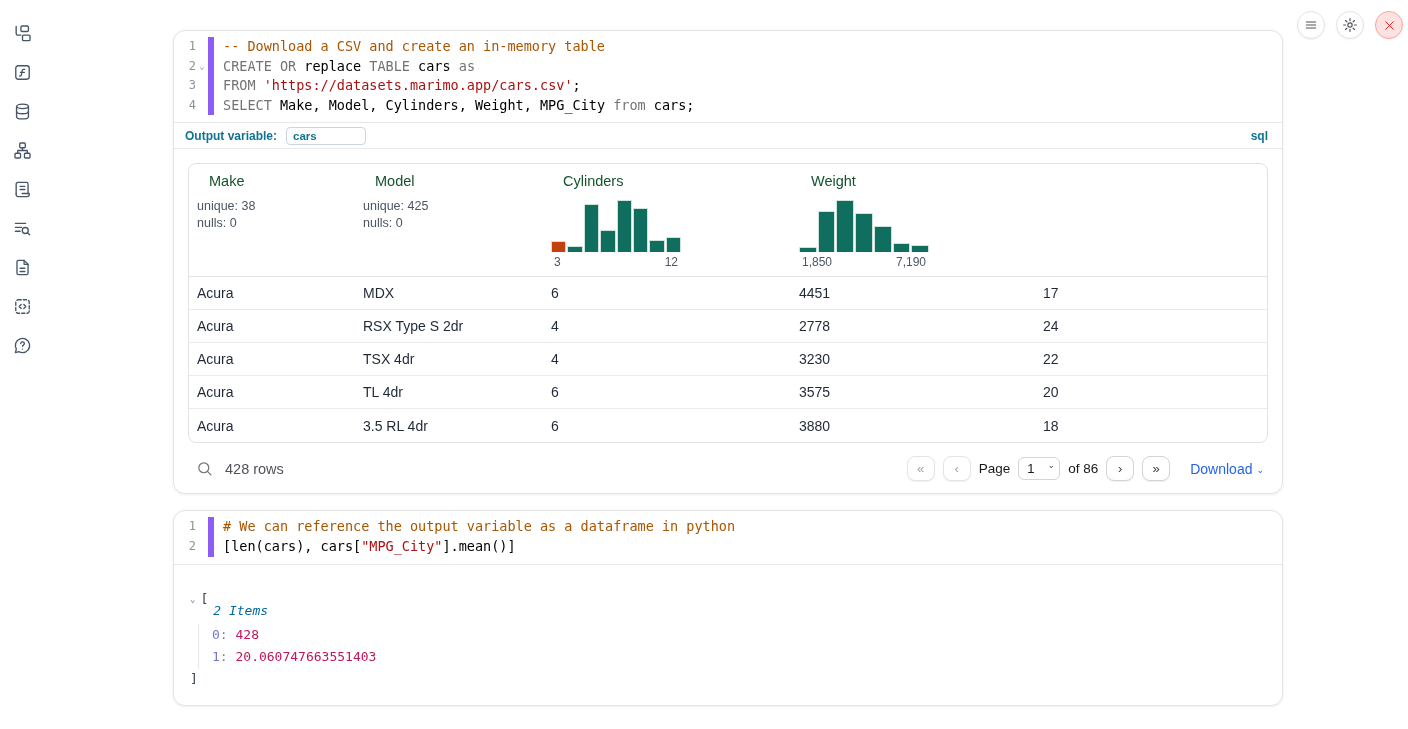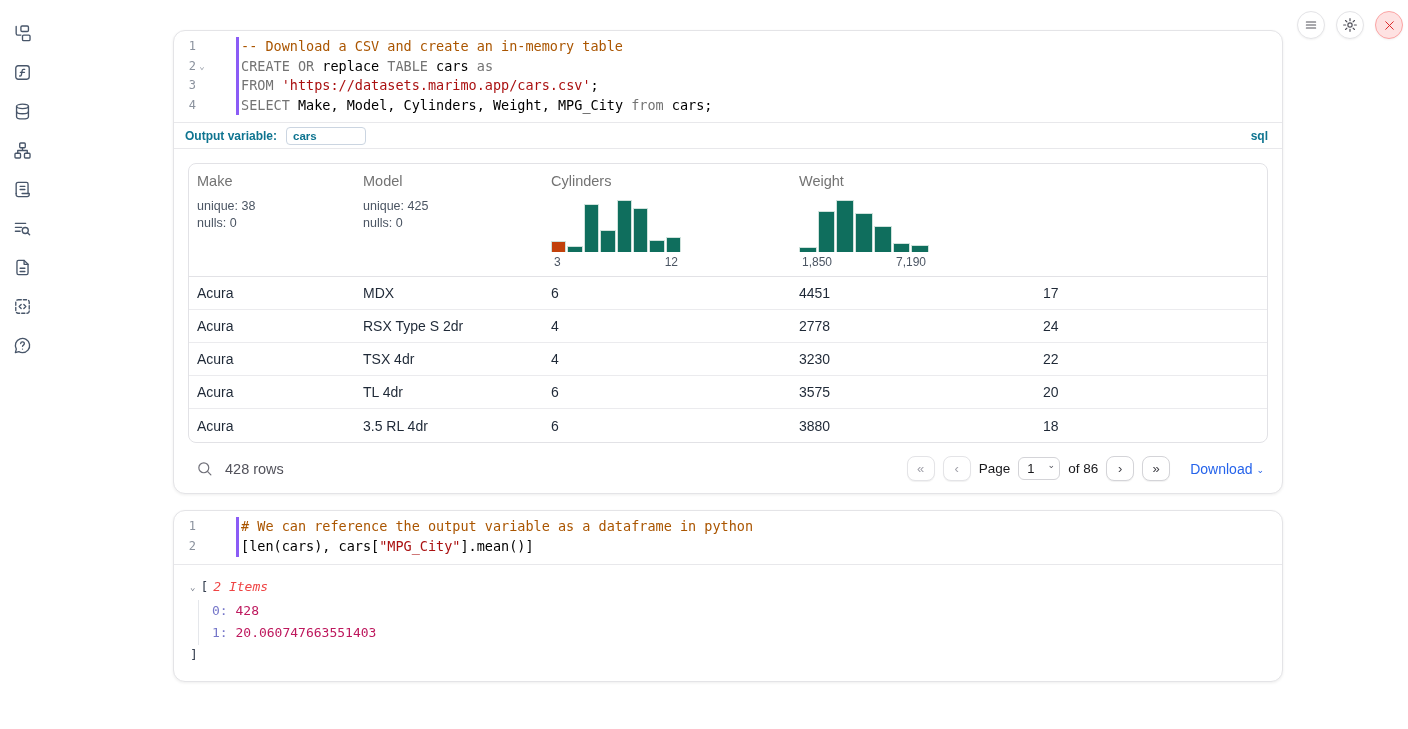--- a/index.html
+++ b/index.html
@@ -26,42 +26,42 @@
   .main { margin-left: 173px; width: 1110px; padding-top: 30px; }
   .cell { background: #fff; border: 1px solid #e4e4e7; border-radius: 12px;
     box-shadow: 0 1px 3px rgba(0,0,0,.07); margin-bottom: 16px; overflow: hidden; }
 
   
   .code-area { padding: 6px 0 7px; }
   .code-line { display: flex; font-family: "DejaVu Sans Mono", monospace;
     font-size: 13.5px; line-height: 19.6px; white-space: pre; }
   .gutter-num { width: 22px; text-align: right; color: #8b929e; font-size: 12px; flex: none; }
   .gutter-fold { width: 12px; text-align: center; color: #8b929e; font-size: 9px; flex: none; cursor: pointer; }
-  .code-text { border-left: 3px solid #8b5cf6; padding-left: 2px; flex: 1; margin-left: 28px; }
+  .code-text { border-left: 6px solid #8b5cf6; padding-left: 9px; flex: 1; }
   .tok-c { color: #aa5500; }
   .tok-k { color: #737373; }
   .tok-s { color: #aa1111; }
   .tok-p { color: #000000; }
 
   
   .outvar-row { display: flex; align-items: center; border-top: 1px solid #e8e8eb;
     border-bottom: 1px solid #e8e8eb; padding: 4px 14px 4px 11px; height: 27px; }
   .outvar-label { color: #0e7490; font-weight: 700; font-size: 12px; }
   .outvar-input { margin-left: 9px; width: 80px; height: 18px; border: 1px solid #cbd5e1;
     border-radius: 4px; padding: 0 6px; color: #0e7490; font-weight: 700; font-size: 11.5px;
     font-family: "Liberation Sans", sans-serif; }
   .lang-badge { margin-left: auto; color: #0e7490; font-size: 12px; font-weight: 700; cursor: pointer; }
 
   
   .table-section { padding: 14px 14px 6px; }
   .data-table { border: 1px solid #e2e2e6; border-radius: 8px; overflow: hidden; }
   .thead { display: grid; grid-template-columns: 166px 188px 248px 244px 1fr;
     border-bottom: 1px solid #e2e2e6; }
   .th { padding: 9px 8px 0; }
-  .col-name { font-size: 14.5px; color: #737373; margin-bottom: 9px; }
+  .col-name { font-size: 14.5px; color: #14532d; margin-bottom: 9px; margin-left: 12px; }
   .col-stats { font-size: 12.5px; color: #4b5563; line-height: 17px; }
   .hist-wrap { margin-top: 2px; width: 130px; }
   .hist { height: 54px; display: flex; align-items: flex-end; gap: 1px; }
   .hist-bar { flex: 1; background: #0f6e5d; border: 1px solid #cfe2dc; border-bottom: none; }
   .hist-labels { display: flex; justify-content: space-between; font-size: 12px;
     color: #4b5563; margin-top: 3px; padding: 0 3px 7px; }
   .trow { display: grid; grid-template-columns: 166px 188px 248px 244px 1fr;
     height: 33px; align-items: center; border-bottom: 1px solid #ebebee; cursor: default; }
   .trow:last-child { border-bottom: none; }
   .td { padding: 0 8px; font-size: 14px; color: #1f2937; overflow: hidden; white-space: nowrap; }
@@ -86,21 +86,21 @@
     cursor: pointer; display: flex; align-items: center; gap: 4px; margin-left: 12px;
     font-family: "Liberation Sans", sans-serif; }
   .download-caret { font-size: 9px; margin-top: 2px; }
 
   
   .py-output { padding: 12px 16px 16px; font-family: "DejaVu Sans Mono", monospace;
     font-size: 13px; color: #1f2937; }
   .tree-head { display: flex; align-items: center; gap: 5px; line-height: 20px; }
   .tree-caret { color: #6b7280; font-size: 9px; cursor: pointer; }
   .tree-bracket { color: #374151; }
-  .items-label { color: #ef4444; font-style: italic; }
+  .items-label { color: #0369a1; font-style: italic; margin-top: 24px; }
   .tree-body { border-left: 1px solid #e5e7eb; margin-left: 8px; padding-left: 13px; margin-top: 3px; }
   .tree-entry { line-height: 22.5px; }
   .tree-idx { color: #7576c9; }
   .tree-val { color: #be185d; }
   .tree-close { line-height: 20px; color: #374151; }
 </style>
 </head>
 <body>
 
 <aside class="sidebar">

